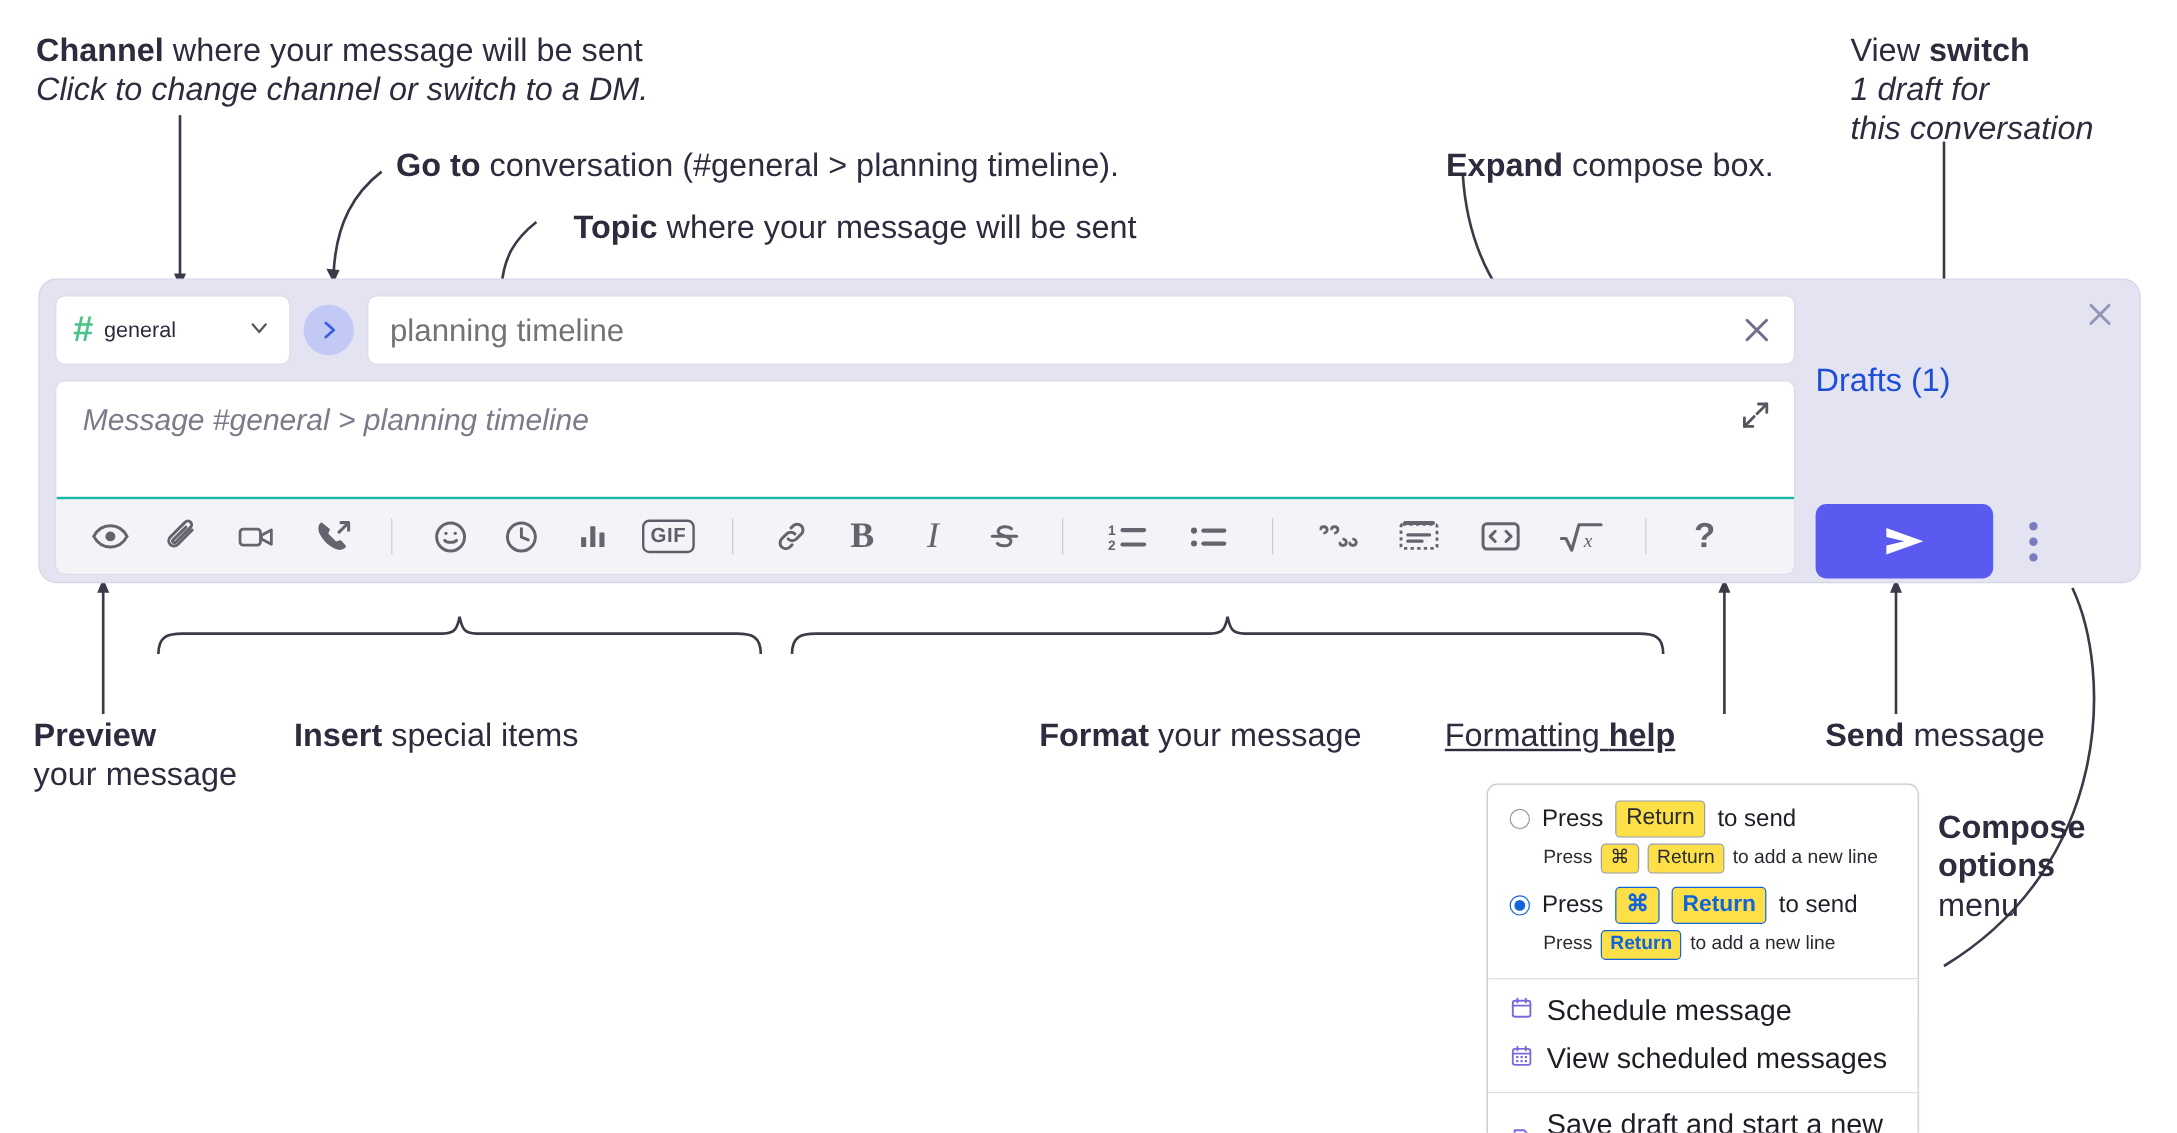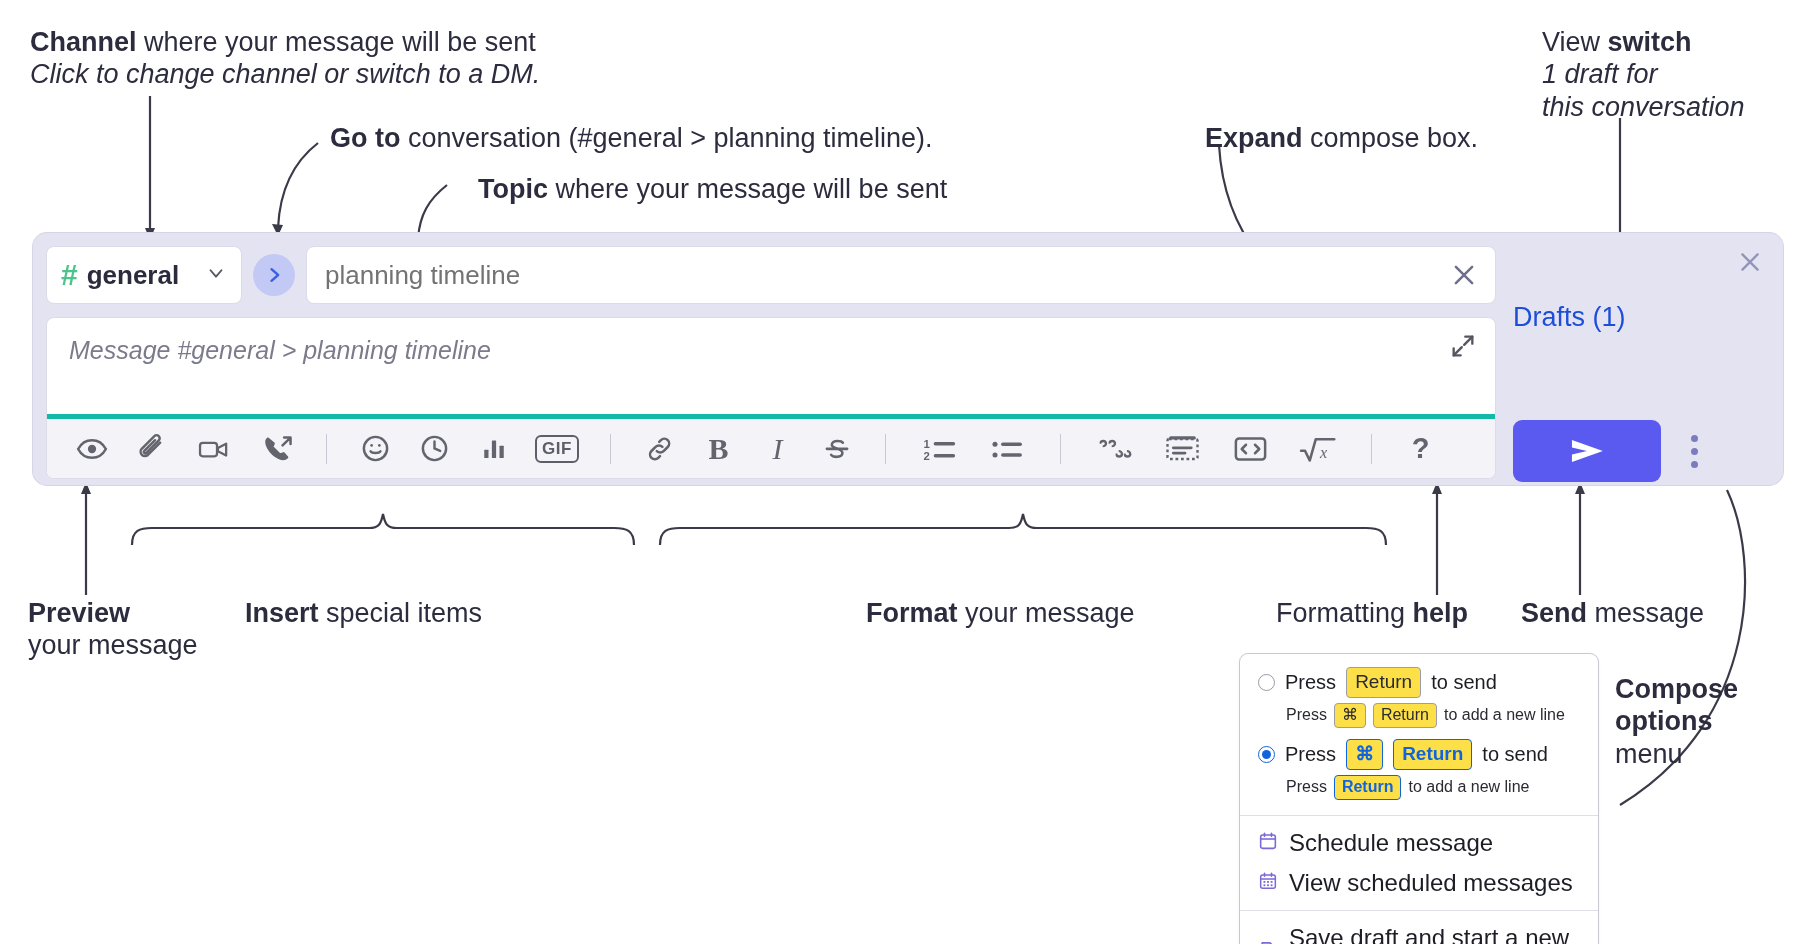--- a/index.html
+++ b/index.html
@@ -83,24 +83,23 @@
     padding: 0 14px;
     cursor: pointer;
   }
   .hash {
     color: #4cc38a;
     font-size: 30px;
     font-weight: 700;
     line-height: 1;
   }
   .channel-name {
-    font-size: 26px;
+    font-size: 18px;
     color: #2b2b3d;
     flex: 1;
-    font-weight: bold;
   }
 
   .goto-btn {
     width: 42px;
     height: 42px;
     align-self: center;
     border-radius: 50%;
     background: #c3c9f5;
     display: flex;
     align-items: center;
@@ -150,21 +149,21 @@
     position: absolute;
     right: 18px;
     top: 14px;
     cursor: pointer;
     display: flex;
   }
 
   .toolbar {
     height: 64px;
     background: #f4f4f8;
-    border-top: 5px solid #14b8a6;
+    border-top: 2px solid #14b8a6;
     display: flex;
     align-items: center;
     padding: 12px 20px;
     gap: 10px;
   }
   .tb-btn {
     width: 49px;
     height: 46px;
     display: flex;
     align-items: center;
@@ -386,21 +385,21 @@
   </div>
 
   <div class="anno" style="left:245px; top:597px;">
     <b>Insert</b><span> special items</span>
   </div>
 
   <div class="anno" style="left:866px; top:597px;">
     <b>Format</b><span> your message</span>
   </div>
 
-  <div class="anno" style="left:1276px; top:597px;">
+  <div class="anno" style="left:1204px; top:597px;text-decoration:underline;">
     <span>Formatting </span><b>help</b>
   </div>
 
   <div class="anno" style="left:1521px; top:597px;">
     <b>Send</b><span> message</span>
   </div>
 
   <div class="anno" style="left:1615px; top:673px;">
     <span class="ln"><b>Compose</b></span>
     <span class="ln"><b>options</b></span>

